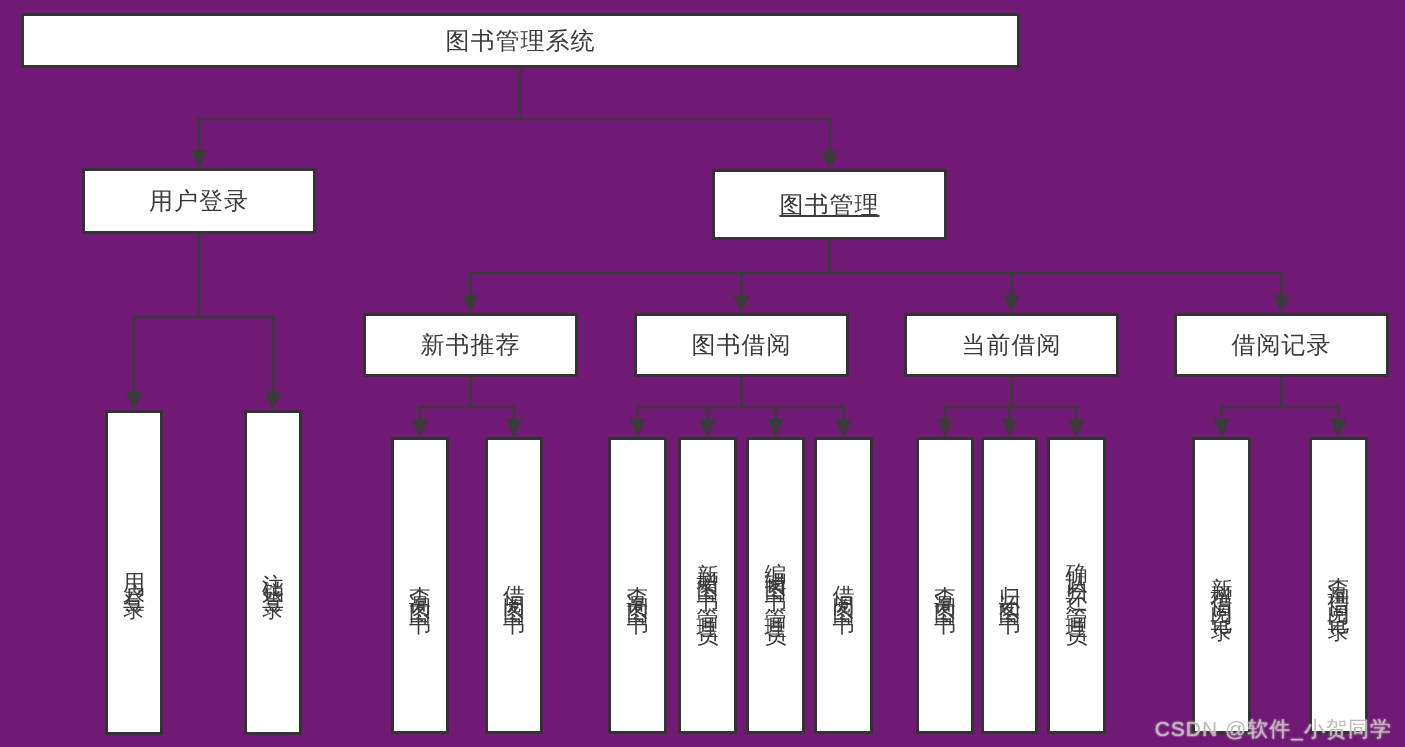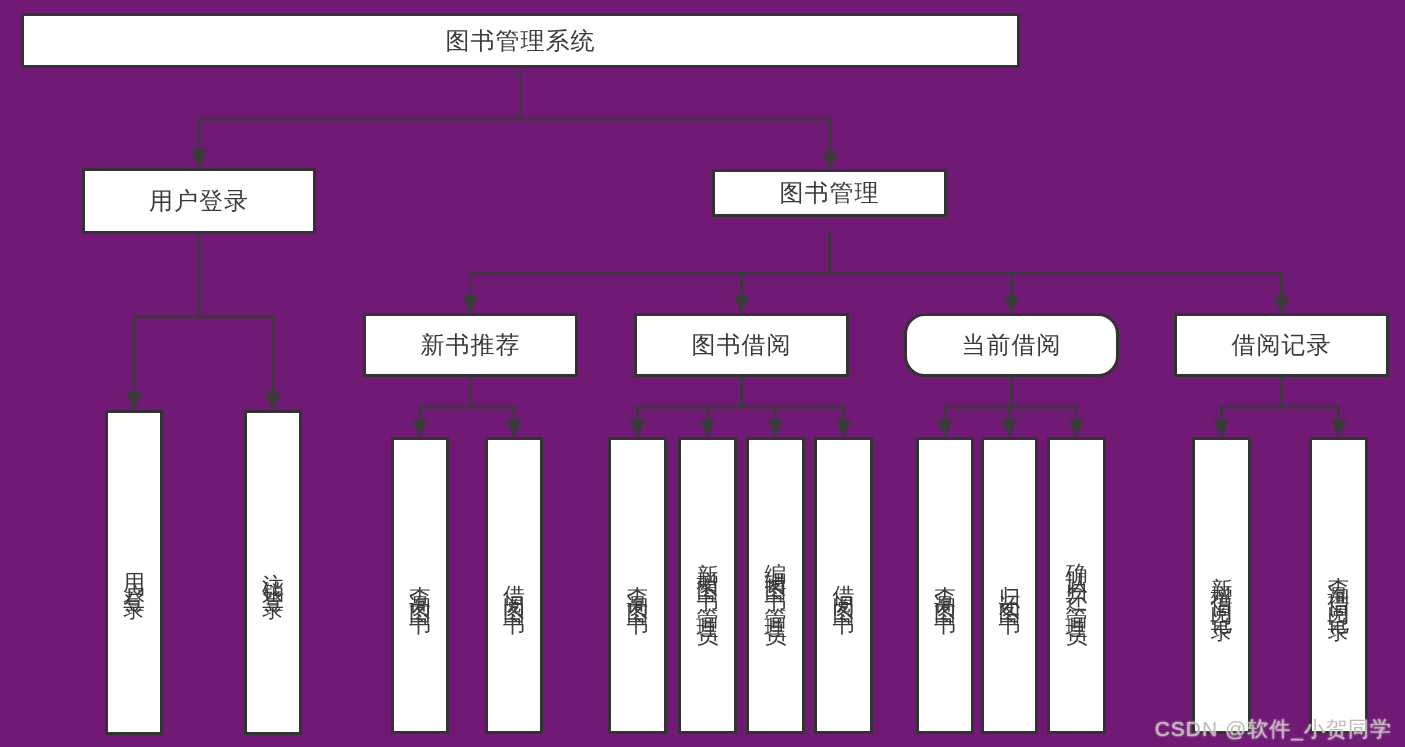--- a/index.html
+++ b/index.html
@@ -120,25 +120,25 @@
       <polygon points="1001.5,419 1017.5,419 1009.5,438"></polygon>
       <polygon points="1068.5,419 1084.5,419 1076.5,438"></polygon>
       <polygon points="1213.5,419 1229.5,419 1221.5,438"></polygon>
       <polygon points="1330.5,419 1346.5,419 1338.5,438"></polygon>
     </g>
   </svg>
 
   <div class="node node-h" style="left:21px; top:13px; width:999px; height:55px;">图书管理系统</div>
 
   <div class="node node-h" style="left:82px; top:168px; width:234px; height:66px;">用户登录</div>
-  <div class="node node-h" style="left:712px; top:169px; width:235px; height:48px;">图书管理</div>
+  <div class="node node-h" style="left:712px; top:169px; width:235px; height:71px;text-decoration:underline;">图书管理</div>
 
   <div class="node node-h" style="left:634px; top:313px; width:215px; height:64px;">图书借阅</div>
   <div class="node node-h" style="left:363px; top:313px; width:215px; height:64px;">新书推荐</div>
-  <div class="node node-h" style="left:904px; top:313px; width:215px; height:64px;border-radius:21px;">当前借阅</div>
+  <div class="node node-h" style="left:904px; top:313px; width:215px; height:64px;">当前借阅</div>
   <div class="node node-h" style="left:1174px; top:313px; width:215px; height:64px;">借阅记录</div>
 
   <div class="node node-v" style="left:105px; top:410px; width:58px; height:325px;">用户登录</div>
   <div class="node node-v" style="left:244px; top:410px; width:58px; height:325px;">注销登录</div>
 
   <div class="node node-v" style="left:391px; top:437px; width:58px; height:297px;">查询图书</div>
   <div class="node node-v" style="left:485px; top:437px; width:58px; height:297px;">借阅图书</div>
 
   <div class="node node-v" style="left:608px; top:437px; width:59px; height:297px;">查询图书</div>
   <div class="node node-v" style="left:678px; top:437px; width:59px; height:297px;">新增图书（管理员）</div>

